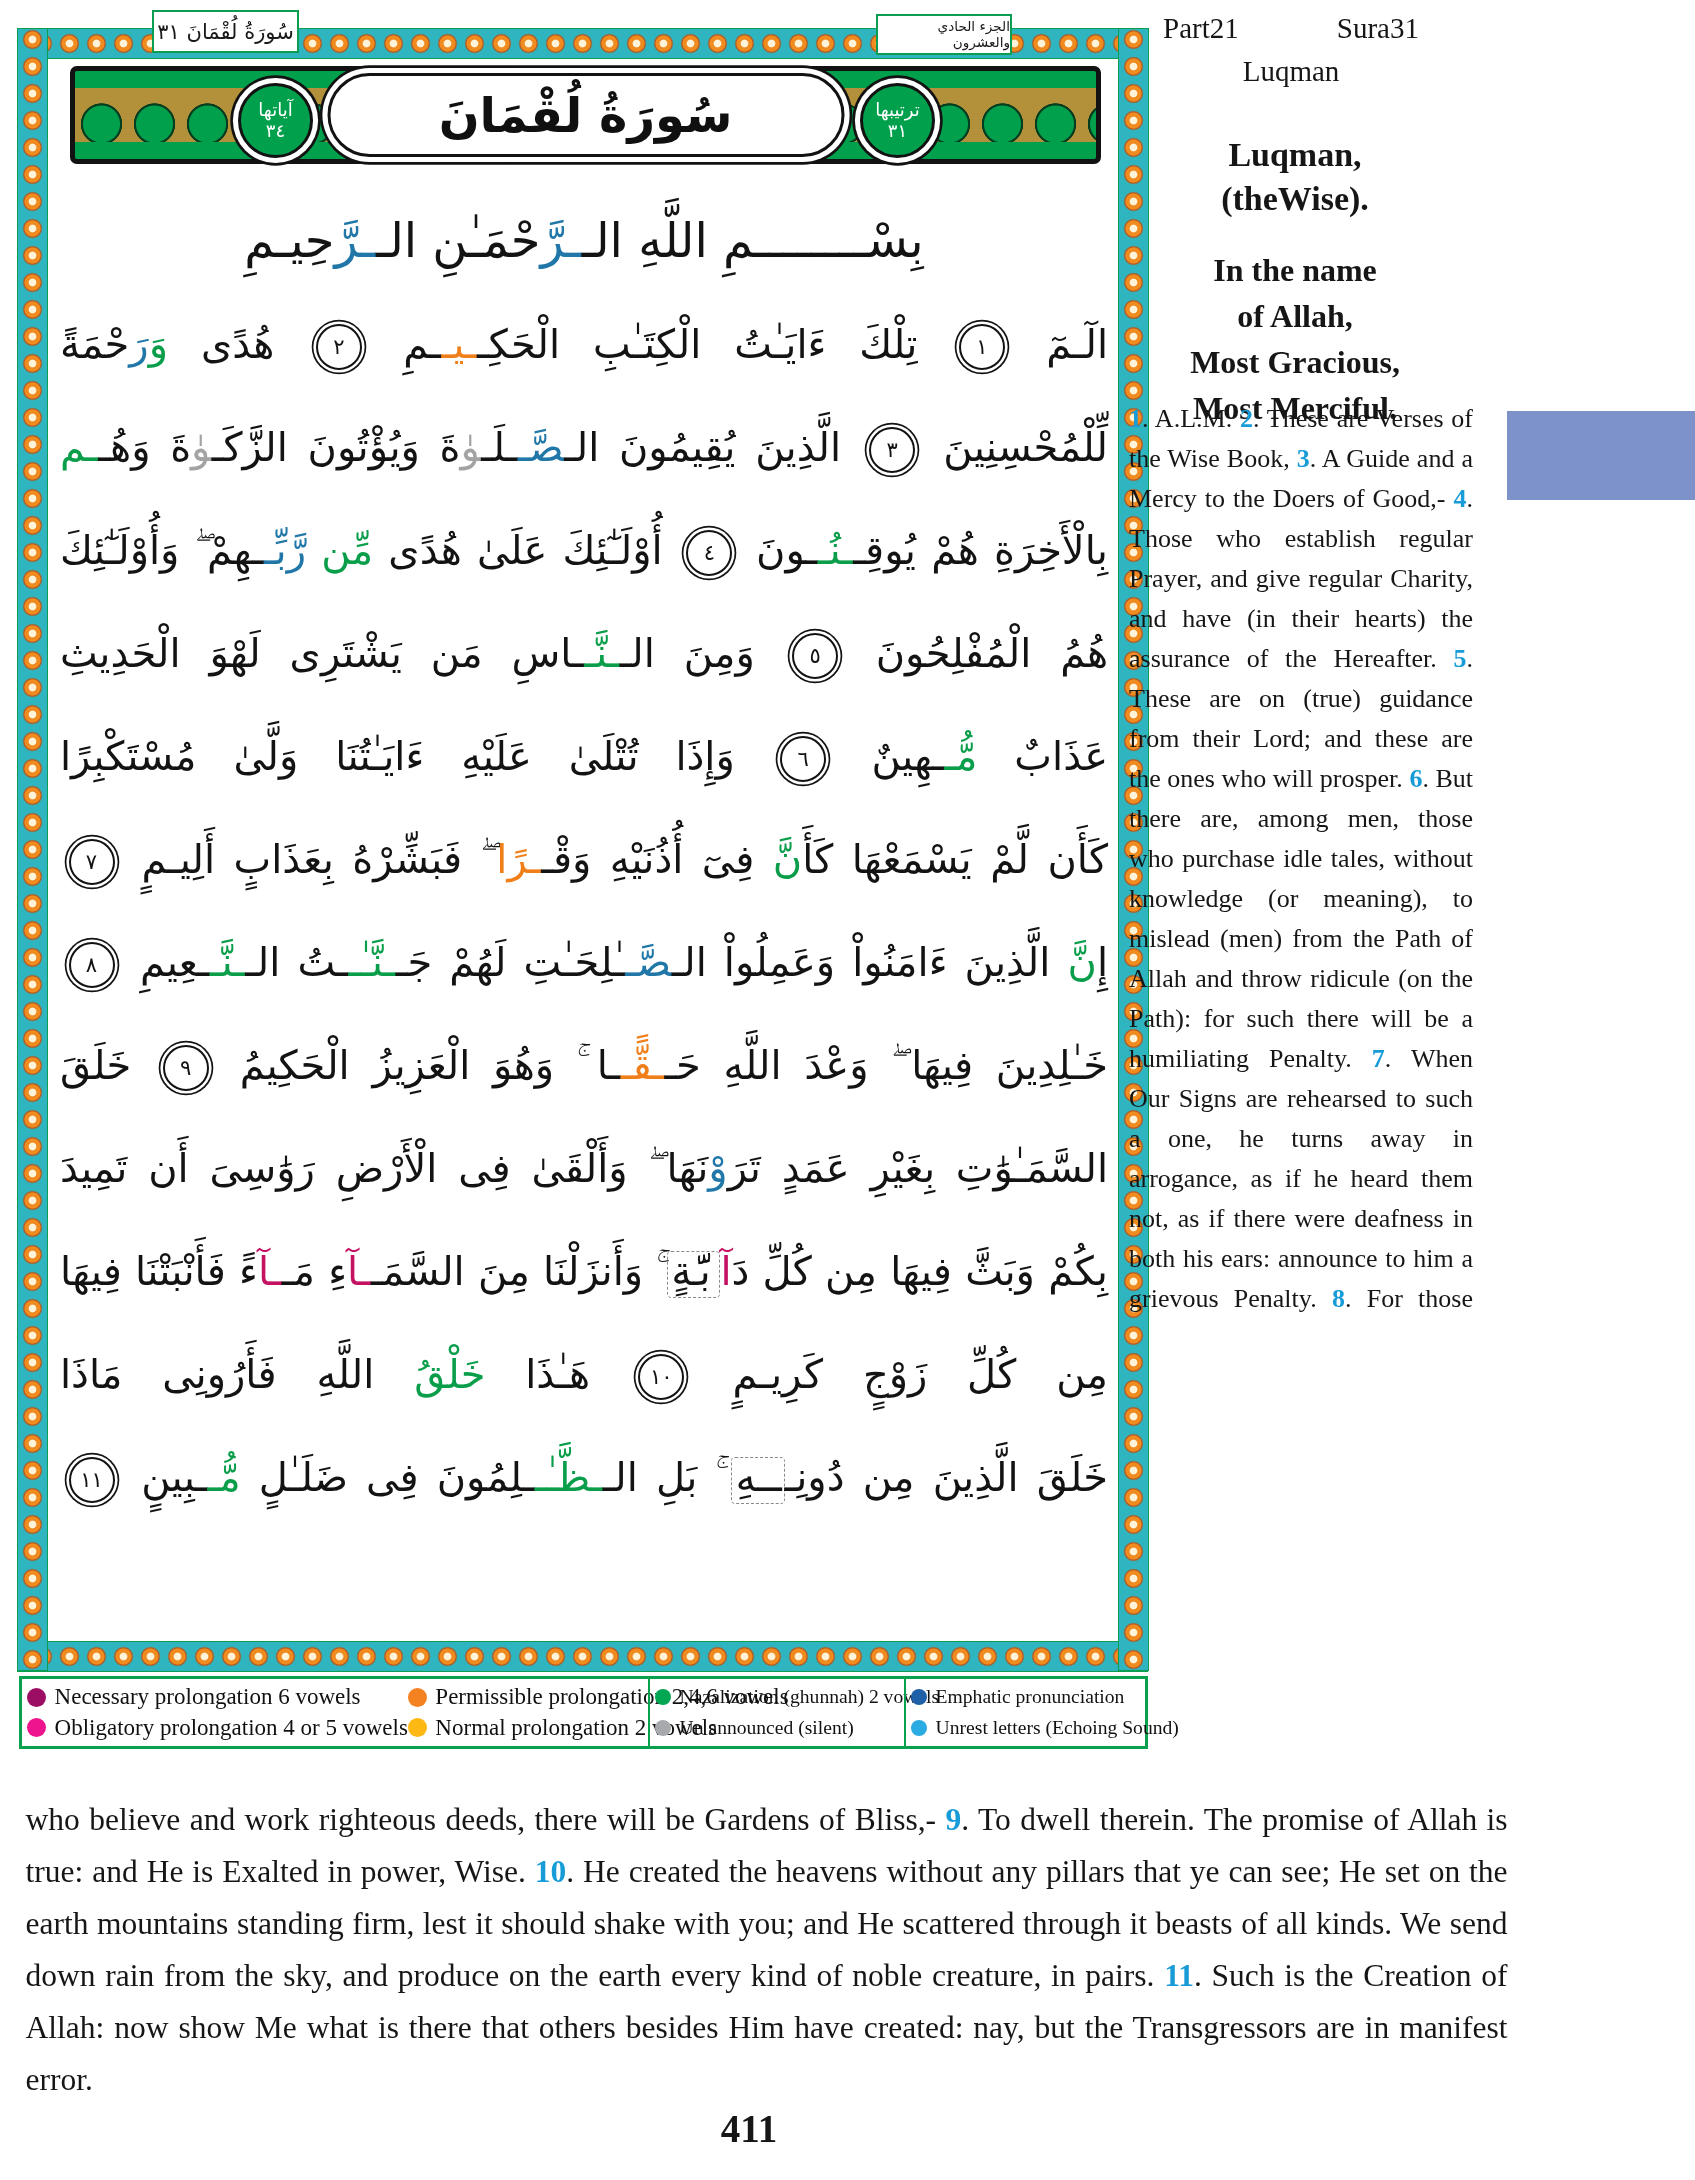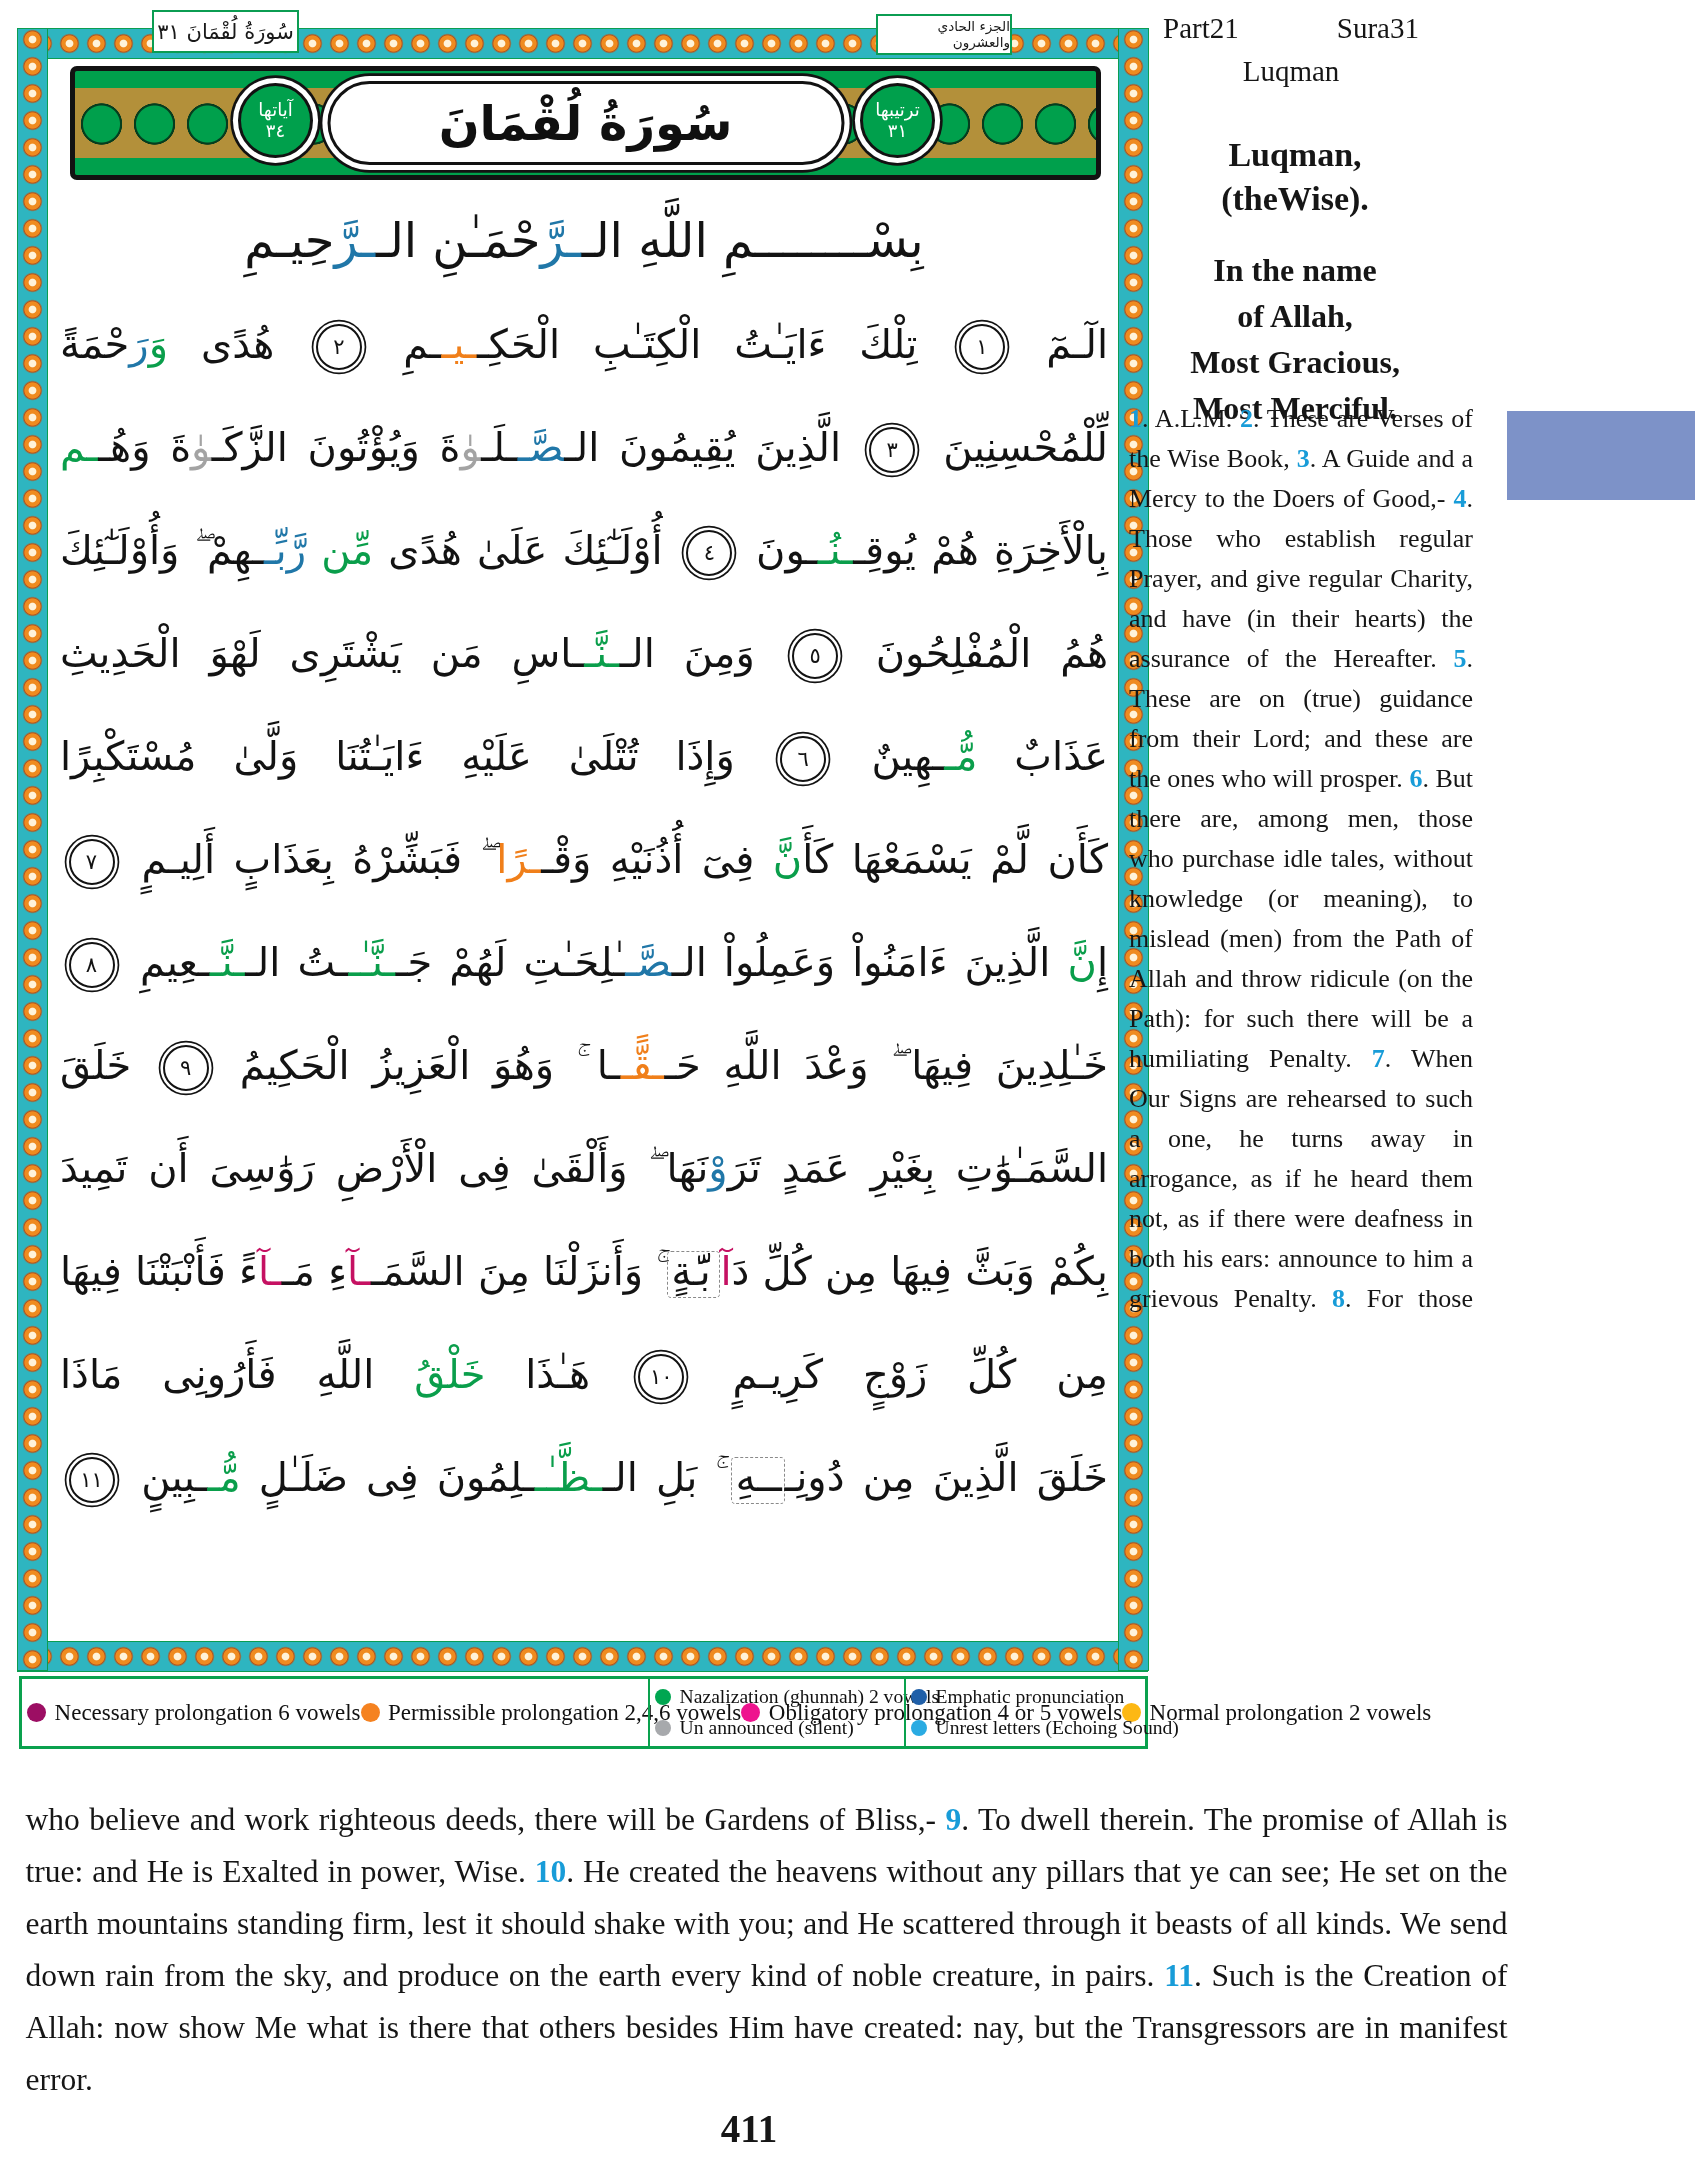--- a/index.html
+++ b/index.html
@@ -14,21 +14,21 @@
         background-size:27px 27px;background-position:center;}
   .band-h{left:17px;width:1131px;height:31px;}
   .band-v{top:28px;width:31px;height:1643px;}
 
   
   .tab{position:absolute;background:#fff;border:2.6px solid #0b9d52;box-sizing:border-box;
        display:flex;align-items:center;justify-content:center;direction:rtl;
        font-family:"DejaVu Sans", sans-serif;color:#1a1a1a;}
 
   
-  .banner{position:absolute;left:70px;top:66px;width:1031px;height:114px;box-sizing:border-box;
+  .banner{position:absolute;left:70px;top:66px;width:1031px;height:98px;box-sizing:border-box;
           background-color:#b3903a;border:5.1px solid #121212;border-radius:6.8px;
           border-top:5.1px solid #121212;
           background-image:
             linear-gradient(#00a04c 0 17px, transparent 17px calc(100% - 17px), #00a04c calc(100% - 17px)),
             radial-gradient(circle 20.4px at 50% 50%, #00a04c 18px, #063d1e 19px 20.4px, transparent 21px);
           background-size:100% 100%, 53px 106px;}
   .cartouche{position:absolute;left:50%;top:50%;transform:translate(-50%,-50%);
              width:511px;height:78px;background:#fff;border:3.4px solid #121212;border-radius:43px;
              box-shadow:0 0 0 5.1px #fff,0 0 0 7.7px #121212;
              display:flex;align-items:center;justify-content:center;direction:rtl;
@@ -52,21 +52,21 @@
           align-items:center;justify-content:center;vertical-align:middle;
           font-size:21px;line-height:1;color:#121212;margin:0 8.5px;}
 
   
   #legend{position:absolute;left:19px;top:1676px;width:1129px;height:73px;box-sizing:border-box;
           border:3.4px solid #0aa14e;background:#fff;display:flex;}
   .legend-cell{box-sizing:border-box;height:100%;padding:3.4px 5.1px;display:grid;align-content:space-around;}
   .legend-cell+.legend-cell{border-left:2.6px solid #0aa14e;}
   .legend-item{display:flex;align-items:center;gap:8.5px;white-space:nowrap;font-size:23px;color:#111;}
   .legend-dot{width:19px;height:19px;border-radius:50%;flex:0 0 auto;}
-  .cell-0{width:626px;grid-template-columns:1fr 1fr 1fr 1fr;}
+  .cell-0{width:626px;grid-template-columns:1fr 1fr;}
   .cell-1{width:256px;}
   .cell-2{flex:1;}
   .cell-1 .legend-item,.cell-2 .legend-item{font-size:19.6px;}
   .cell-1 .legend-dot,.cell-2 .legend-dot{width:16px;height:16px;}
 
   
   .eng-head-row{position:absolute;left:1163px;top:12px;width:256px;display:flex;
                 justify-content:space-between;font-size:29px;}
   .eng-head-sub{position:absolute;left:1163px;top:55px;width:256px;text-align:center;font-size:29px;}
   .eng-title{position:absolute;left:1163px;top:133px;width:264px;text-align:center;

